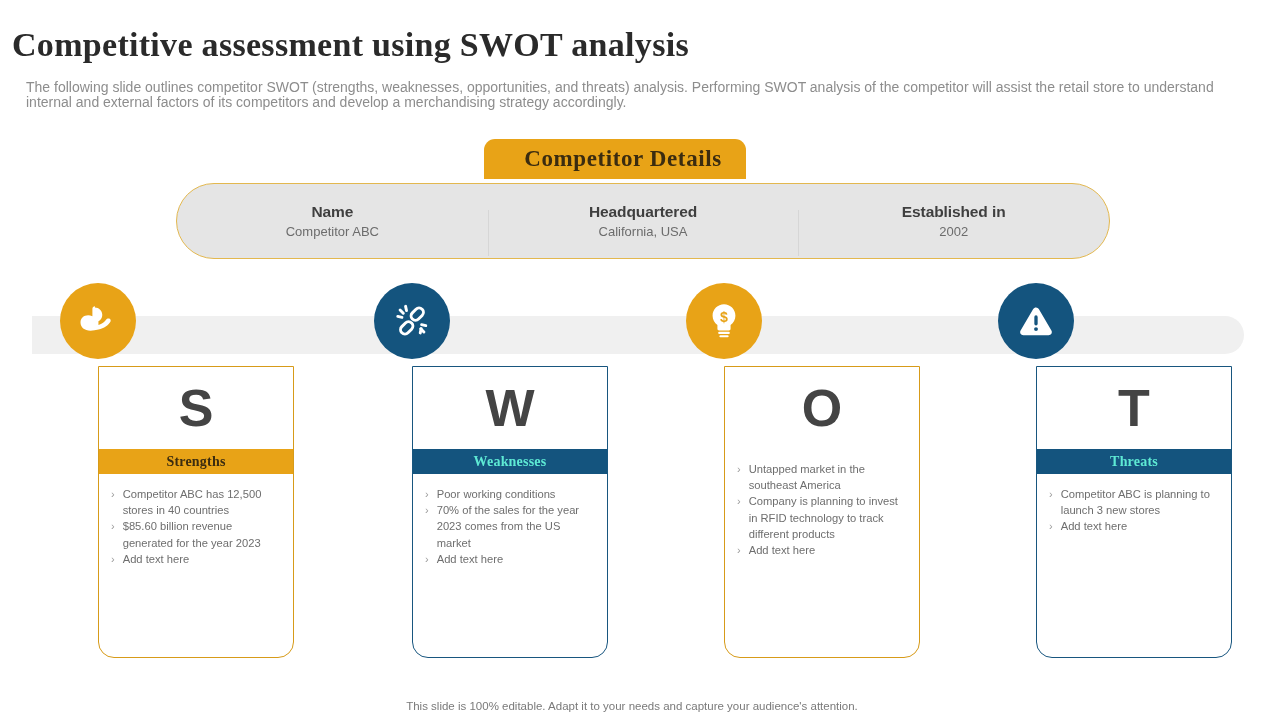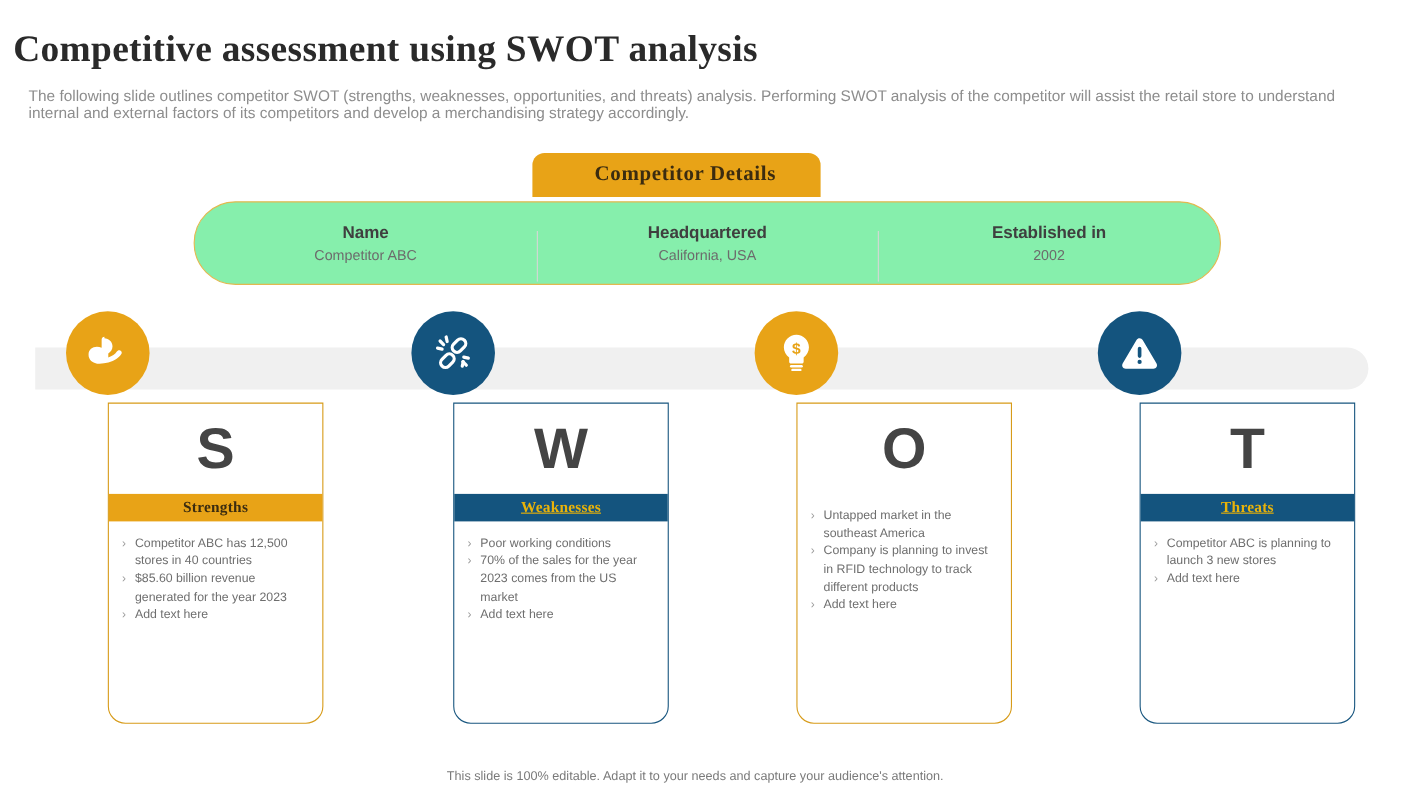--- a/index.html
+++ b/index.html
@@ -27,30 +27,30 @@
   
   .details-tab {
     position: absolute; left: 484px; top: 139px;
     width: 262px; height: 40px;
     background: #E8A317;
     border-radius: 11px 11px 0 0;
     display: flex; align-items: center; justify-content: center;
   }
   .details-tab span {
     font-family: "Liberation Serif", serif;
-    font-weight: 700; font-size: 19px; color: #3b2c10;
+    font-weight: 700; font-size: 23px; color: #3b2c10;
     letter-spacing: 0.6px;
     margin-left: 16px;
   }
   .details-bar {
     position: absolute; left: 176px; top: 183px;
     width: 934px; height: 76px;
     border: 1.4px solid #E3B84F;
     border-radius: 38px;
-    background: #86efac;
+    background: #e5e5e5;
     display: flex; align-items: center;
   }
   .detail-cell {
     flex: 1 1 0; text-align: center; position: relative;
     padding: 0 6px;
   }
   .detail-cell + .detail-cell::before {
     content: ""; position: absolute; left: 0; top: 9px;
     width: 1px; height: 46px; background: #d6d6d6;
   }
@@ -105,21 +105,21 @@
   .bullet-mark {
     color: #9b9b9b; font-size: 11px; line-height: 16.2px;
     margin-right: 8px; flex: 0 0 auto;
   }
   .bullet-text { flex: 1 1 auto; }
 
   
   .card.accent-orange { border-color: #D79B19; }
   .card.accent-orange .card-band { background: #E8A317; color: #3b2c10; }
   .card.accent-blue { border-color: #18567F; }
-  .card.accent-blue .card-band { background: #14547E; color: #eab308; text-decoration: underline; }
+  .card.accent-blue .card-band { background: #14547E; color: #5eead4; }
 
   
   .footer {
     position: absolute; left: 0; top: 700px; width: 1264px;
     text-align: center; font-size: 11.5px; color: #7a7a7a;
   }
 </style>
 </head>
 <body>
 

